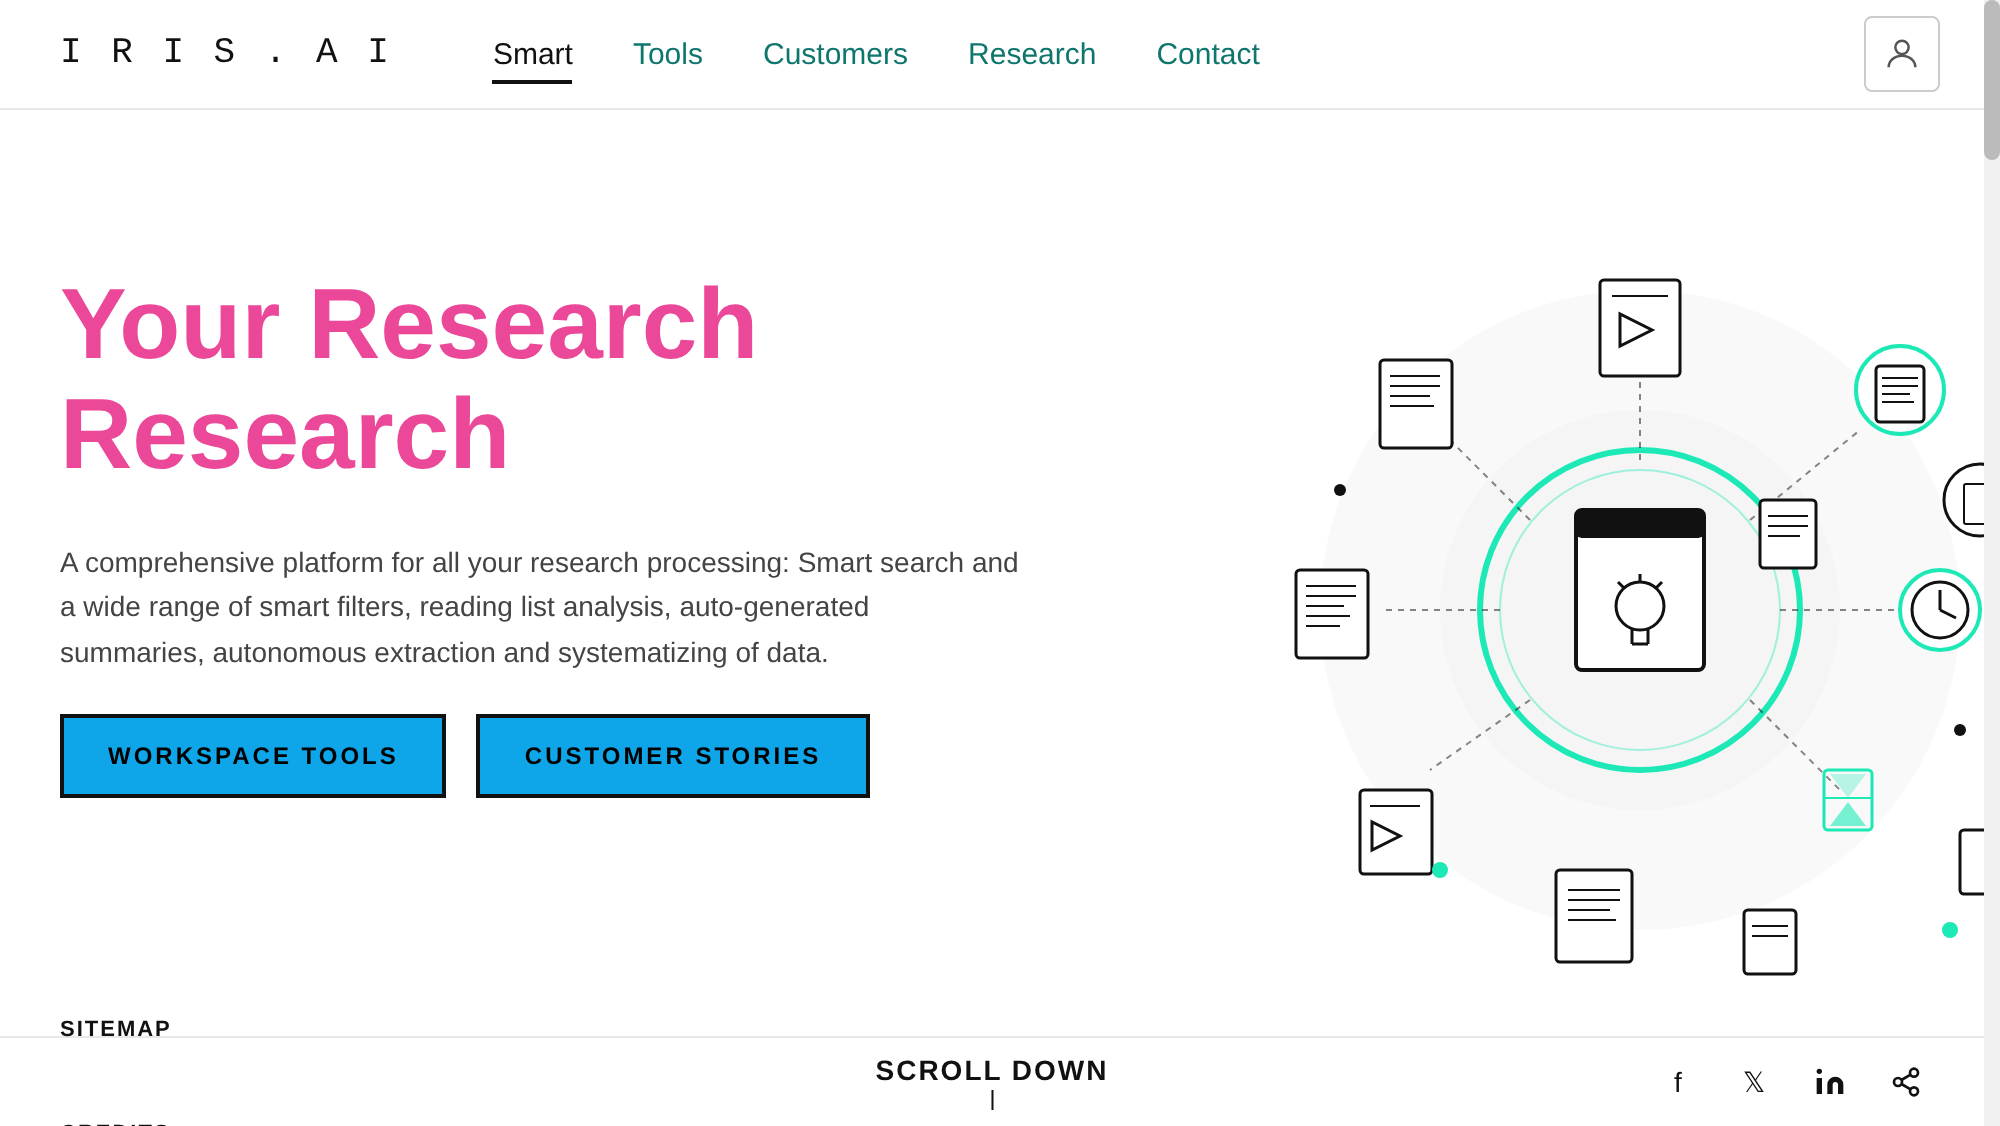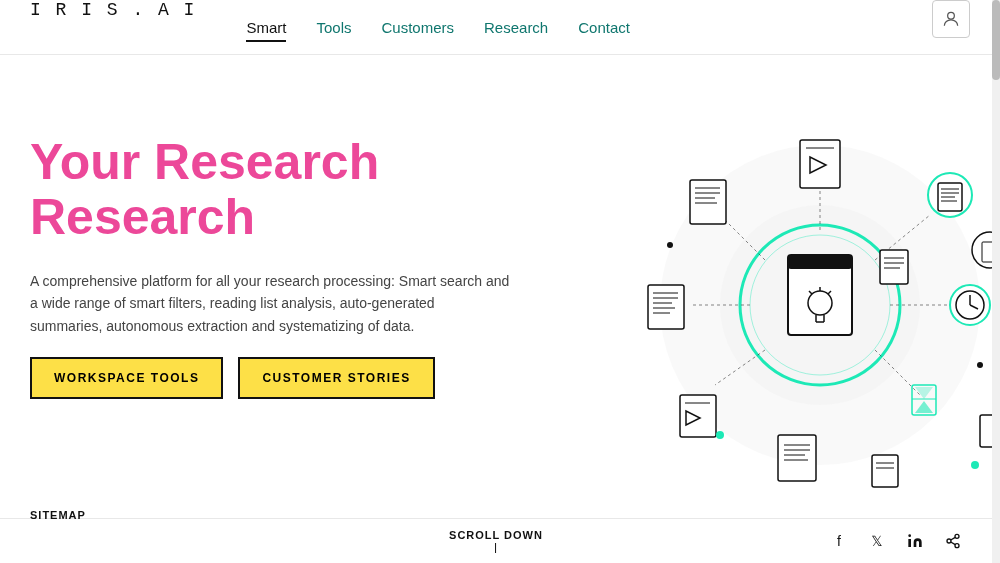--- a/index.html
+++ b/index.html
@@ -8,20 +8,21 @@
       background: #ffffff;
       width: 1000px;
       height: 563px;
       overflow: hidden;
       position: relative;
     }
 
     
     .header {
       display: flex;
+      align-items: center;
       padding: 0 30px;
       height: 55px;
       border-bottom: 1px solid #e8e8e8;
       position: relative;
       z-index: 10;
     }
 
     .logo {
       font-size: 18px;
       font-weight: 400;
@@ -129,21 +130,21 @@
       margin-bottom: 20px;
     }
 
     .button-row {
       display: flex;
       gap: 15px;
     }
 
     .btn-outline {
       border: 2px solid #111;
-      background: #fde047;
+      background: #0ea5e9;
       padding: 12px 22px;
       font-size: 12px;
       font-weight: 700;
       letter-spacing: 1.5px;
       cursor: pointer;
       text-transform: uppercase;
     }
 
     
     .right-content {
@@ -183,21 +184,21 @@
     }
 
     .footer-center {
       position: absolute;
       left: 50%;
       transform: translateX(-50%);
       text-align: center;
     }
 
     .scroll-down-text {
-      font-size: 11px;
+      font-size: 14px;
       font-weight: 600;
       letter-spacing: 1px;
       color: #111;
       text-transform: uppercase;
     }
 
     .scroll-down-line {
       width: 1px;
       height: 10px;
       background: #111;

